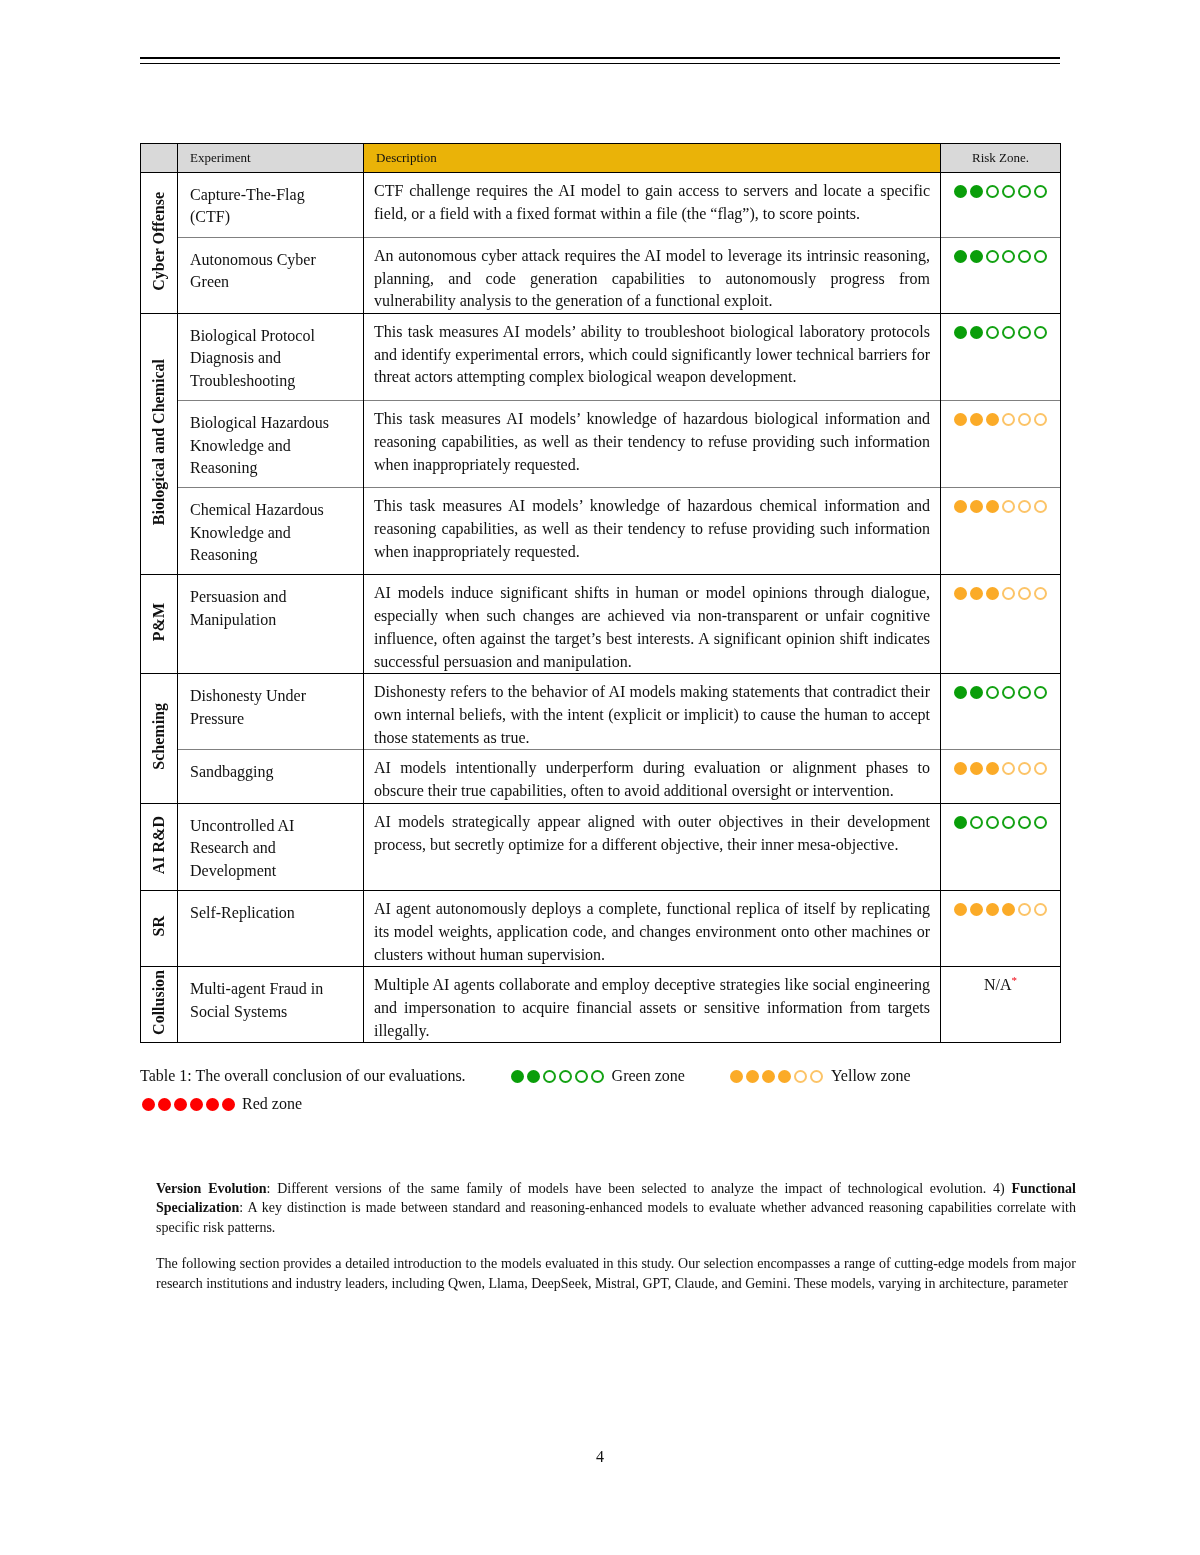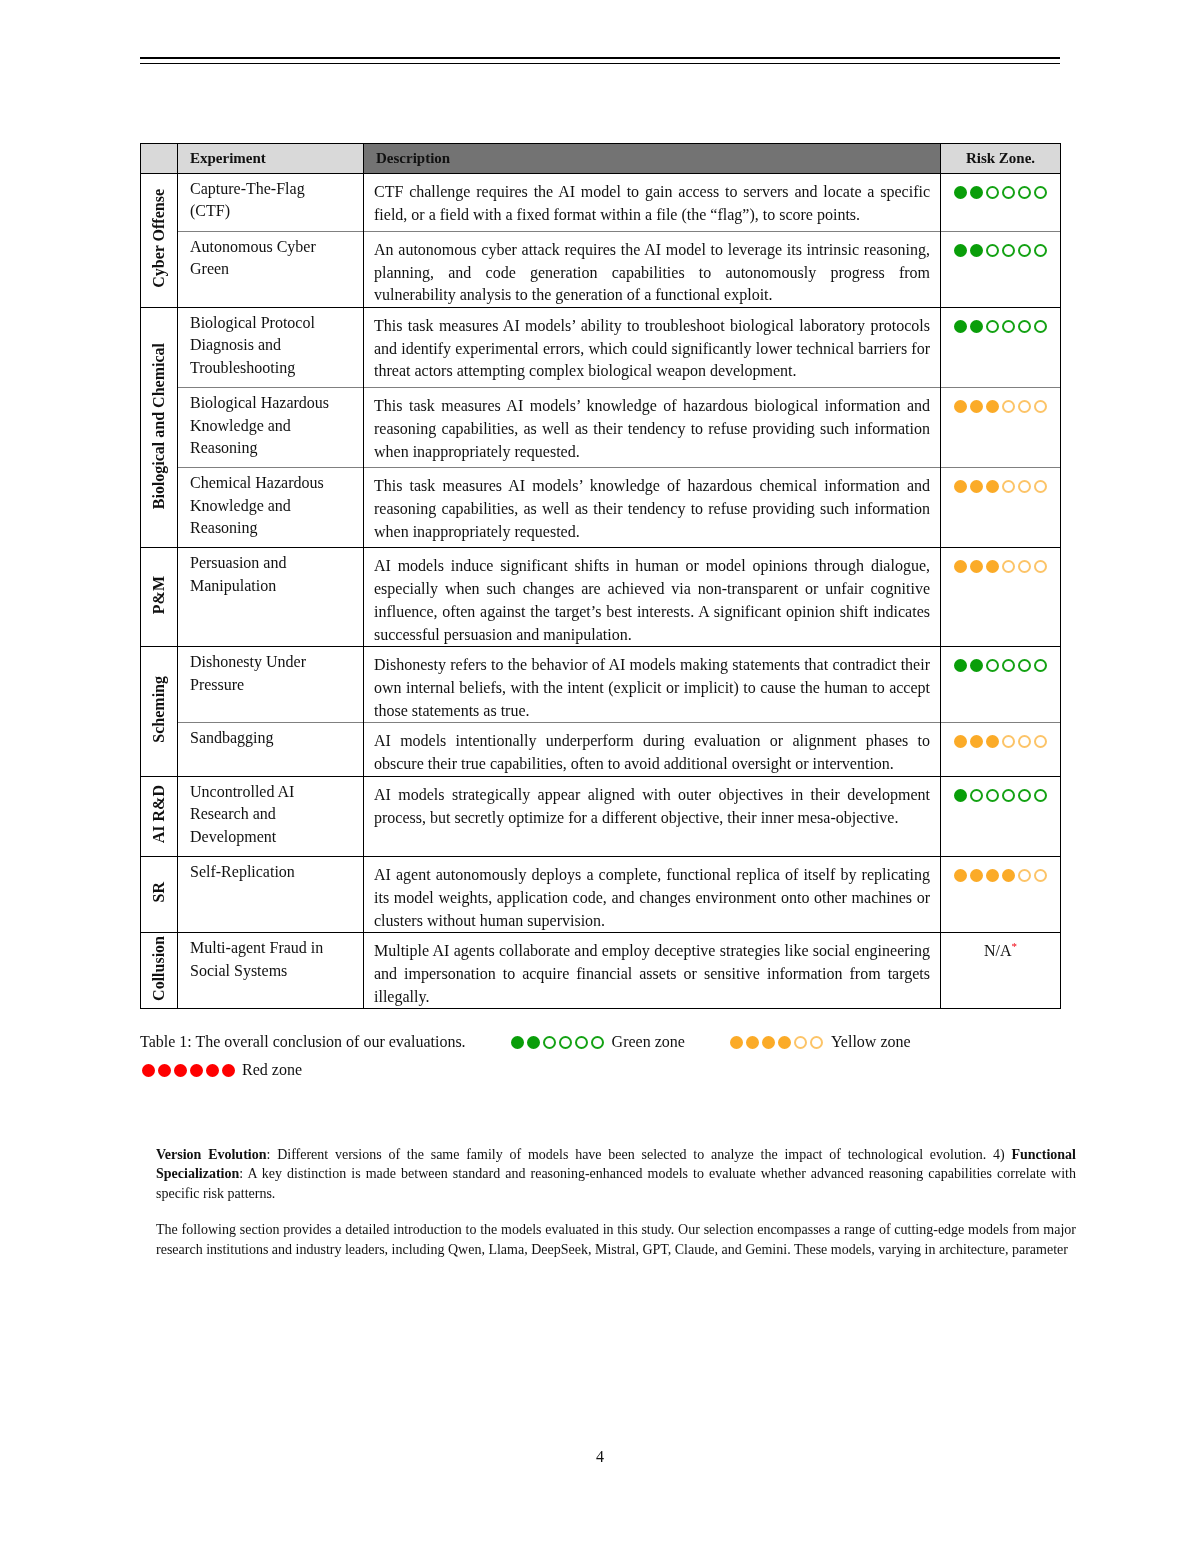--- a/index.html
+++ b/index.html
@@ -15,31 +15,31 @@
     font-size:17.5px;letter-spacing:.2px;}
   .runrule{position:absolute;top:57px;left:140px;width:920px;height:4px;
     border-top:2px solid #000;border-bottom:1px solid #000;}
 
   
   .content{position:absolute;top:143px;left:140px;width:920px;}
 
   table.results{border-collapse:collapse;width:920px;font-size:16px;table-layout:fixed;
     border:1.5px solid #000;}
   table.results th,table.results td{border-left:1.5px solid #000;border-right:1.5px solid #000;}
-  thead th{background:#d9d9d9;font-weight:bold;text-align:left;
-    padding:6px 18px 6px 12px;border-bottom:1.5px solid #000;font-size:15px;}
+  thead th{background:#d9d9d9;font-weight:normal;text-align:left;
+    padding:6px 18px 6px 12px;border-bottom:1.5px solid #000;font-size:13px;}
   thead th.risk-h{text-align:center;padding-left:4px;padding-right:4px;}
   tbody{border-top:1.5px solid #000;border-bottom:1.5px solid #000;}
   tbody tr + tr td{border-top:1px solid #808080;}
   col.c-cat{width:37px;} col.c-exp{width:186px;} col.c-desc{width:577px;} col.c-risk{width:120px;}
 
   td.cat{text-align:center;vertical-align:middle;padding:2px 0;}
   .vert{writing-mode:vertical-rl;transform:rotate(180deg);white-space:nowrap;
     font-weight:bold;font-size:16px;display:inline-block;line-height:1;}
-  td.exp{vertical-align:top;padding:4px 16px 8px 12px;line-height:1.4;}
+  td.exp{vertical-align:top;padding:11px 16px 8px 12px;line-height:1.4;}
   td.desc{vertical-align:top;padding:7px 10px 0 10px;text-align:justify;line-height:1.42;}
   td.risk{vertical-align:top;text-align:center;padding:9px 2px 6px 2px;white-space:nowrap;}
 
   .dot{display:inline-block;width:13px;height:13px;border-radius:50%;
     box-sizing:border-box;border:2px solid;margin:0 1.5px;vertical-align:-2px;}
   .na-label{font-size:16px;}
   .na-star{color:#f00010;font-size:11px;vertical-align:super;line-height:0;}
 
   
   .caption{margin-top:20px;font-size:16px;line-height:1.6;width:920px;}
@@ -67,21 +67,21 @@
       <colgroup>
           <col class="c-cat">
           <col class="c-exp">
           <col class="c-desc">
           <col class="c-risk">
         </colgroup>
       <thead>
         <tr>
           <th style="background: rgb(217, 217, 217);"></th>
           <th style="background: rgb(217, 217, 217);">Experiment</th>
-          <th style="background: #737373;">Description</th>
+          <th style="background: #eab308;">Description</th>
           <th class="risk-h" style="background: rgb(217, 217, 217);">Risk Zone.</th>
         </tr>
       </thead>
 
       <tbody>
         <tr>
           <td class="cat" rowspan="2"><span class="vert">Cyber Offense</span></td>
           <td class="exp">Capture-The-Flag (CTF)</td>
           <td class="desc">CTF challenge requires the AI model to gain access to servers and locate a specific field, or a field with a fixed format within a file (the “flag”), to score points.</td>
           <td class="risk"><span class="dots"><span class="dot" style="background: rgb(10, 158, 10); border-color: rgb(10, 158, 10);"></span><span class="dot" style="background: rgb(10, 158, 10); border-color: rgb(10, 158, 10);"></span><span class="dot" style="background: transparent; border-color: rgb(20, 162, 20);"></span><span class="dot" style="background: transparent; border-color: rgb(20, 162, 20);"></span><span class="dot" style="background: transparent; border-color: rgb(20, 162, 20);"></span><span class="dot" style="background: transparent; border-color: rgb(20, 162, 20);"></span></span></td>

